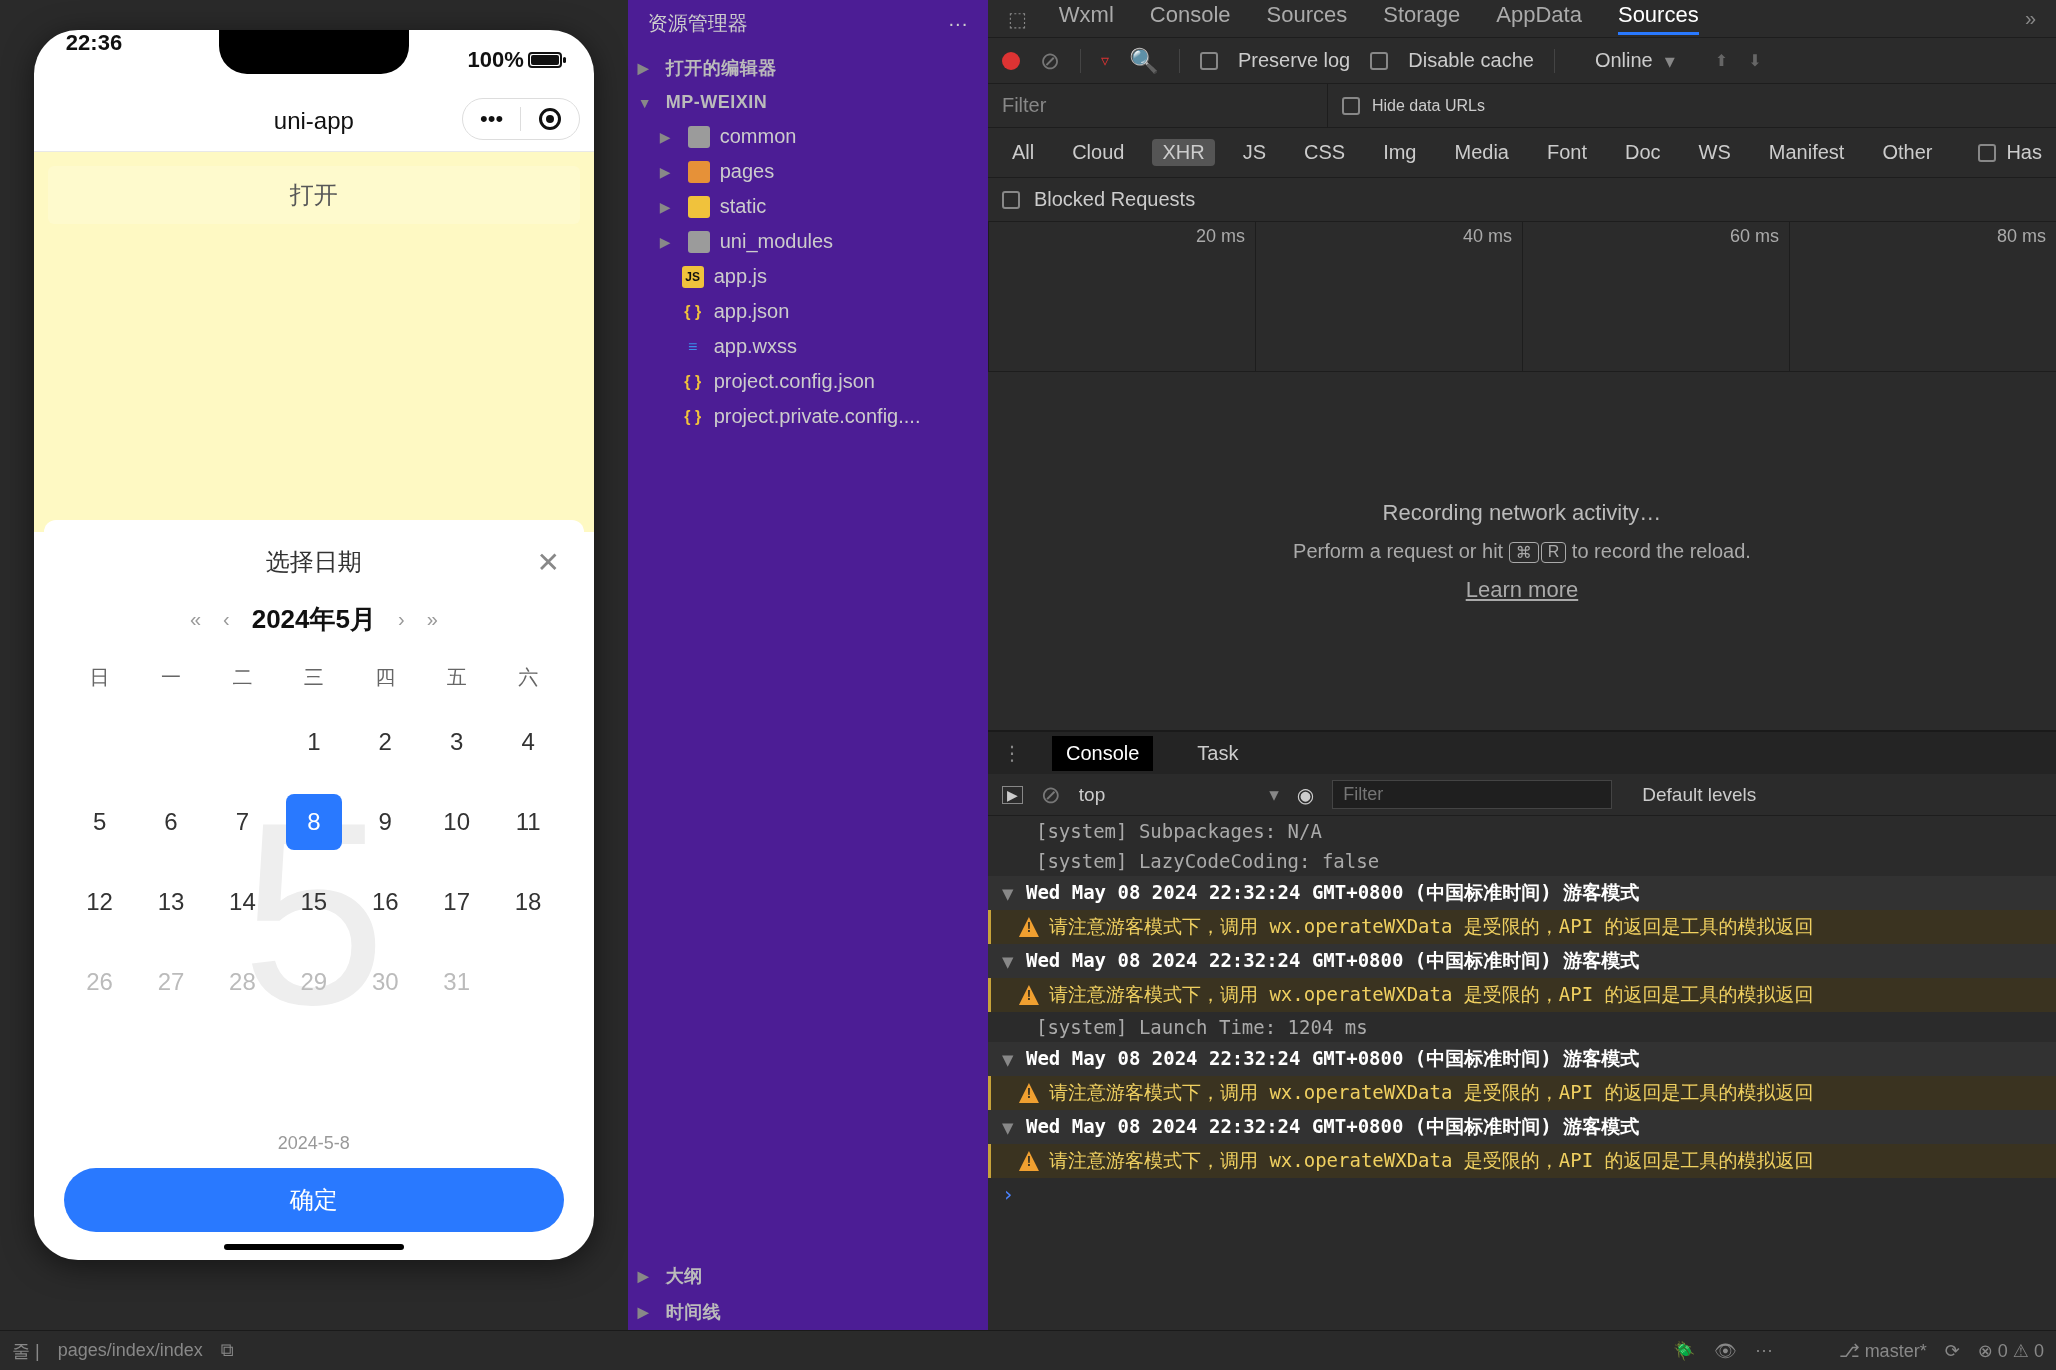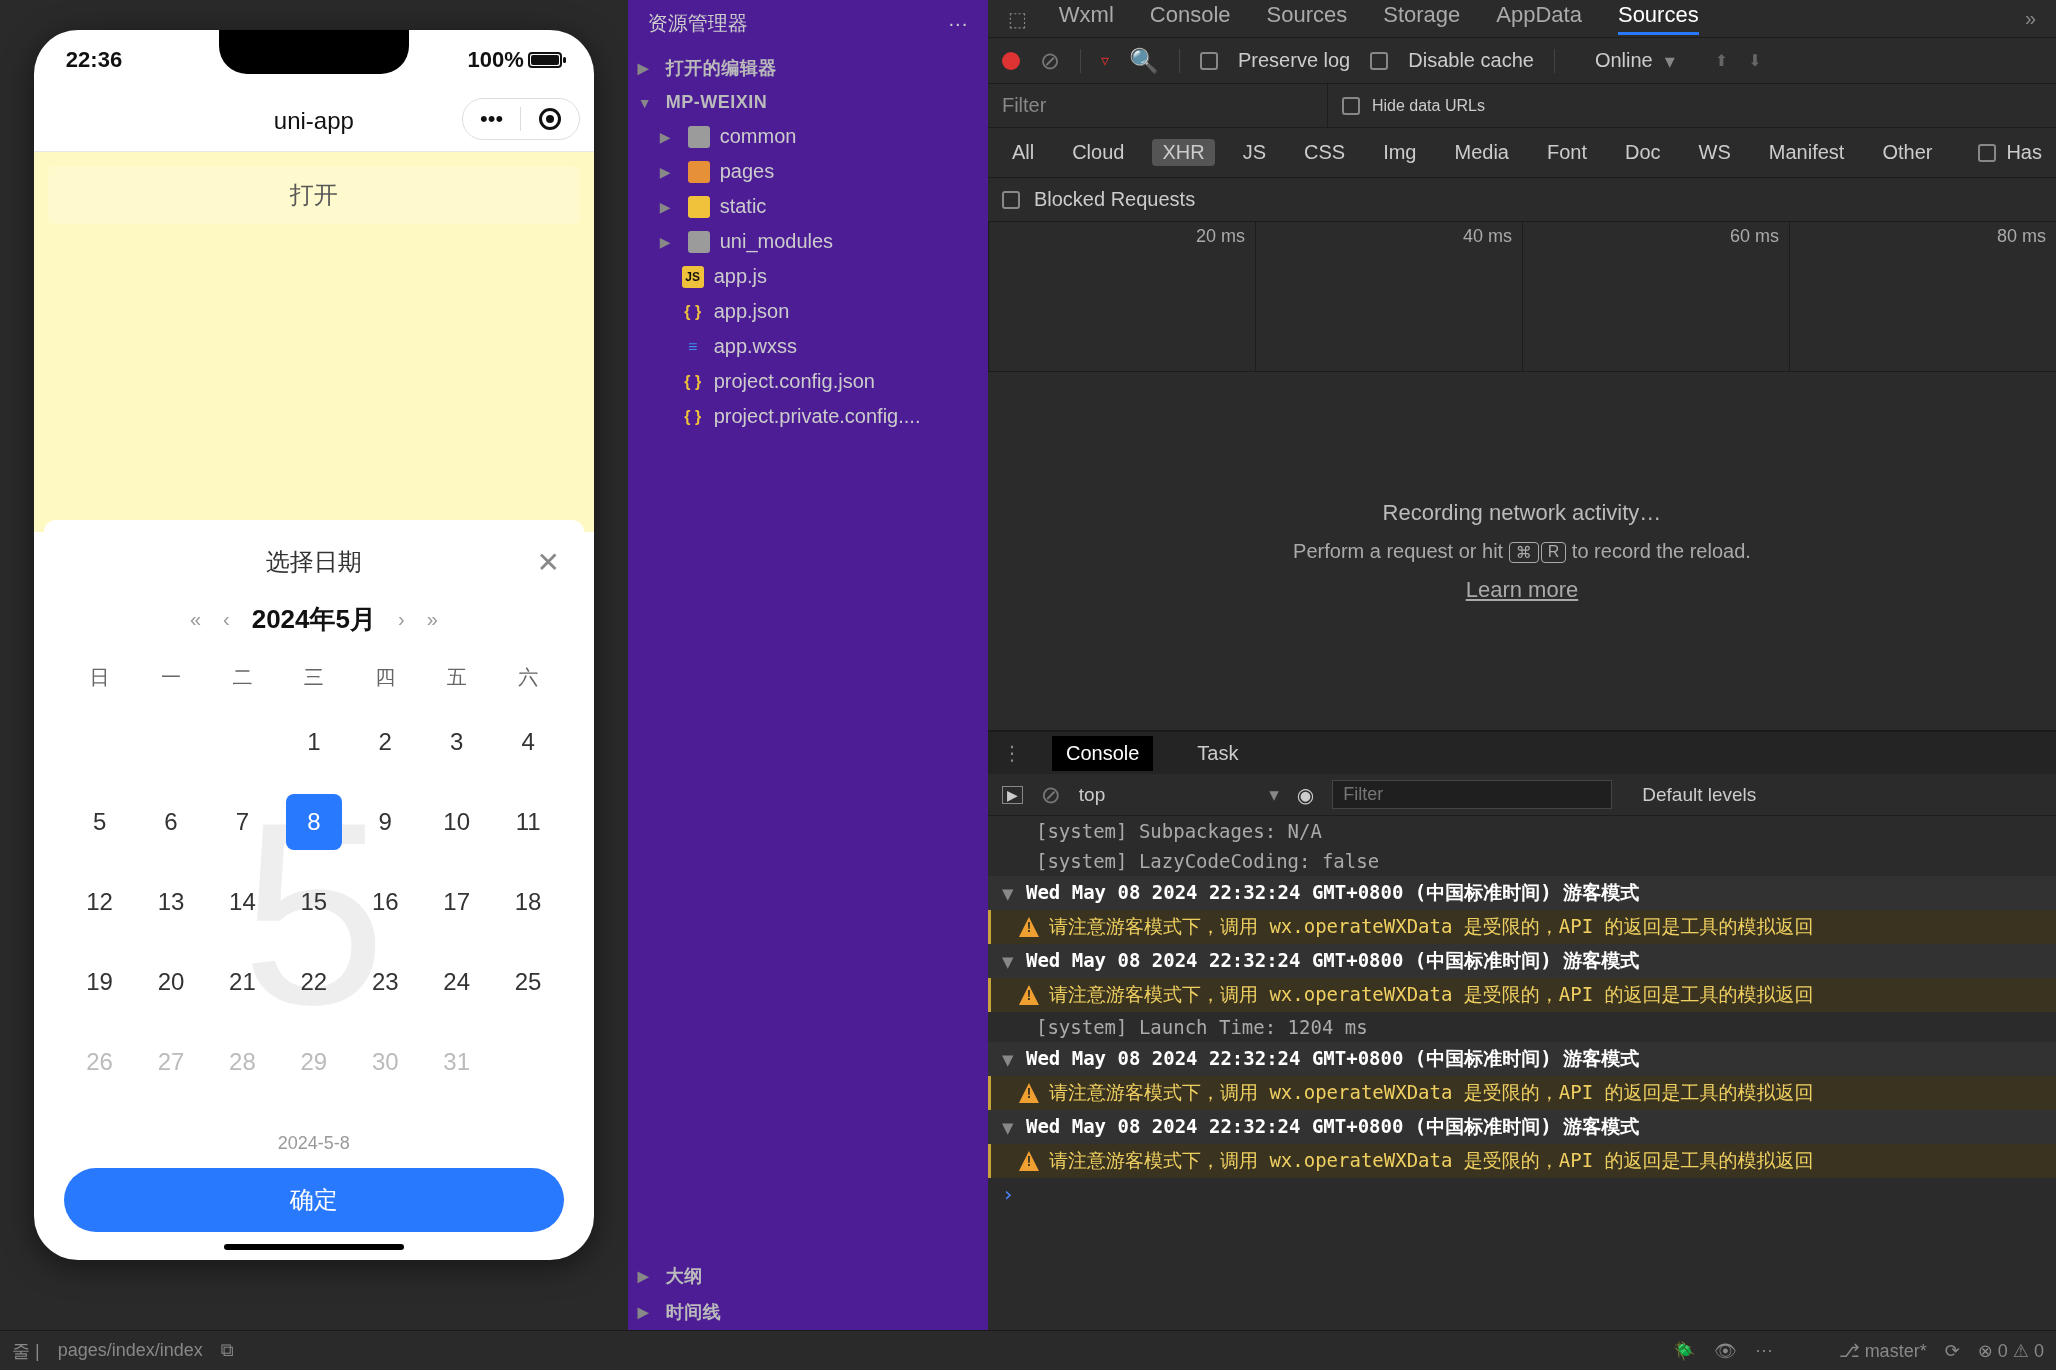--- a/index.html
+++ b/index.html
@@ -5,21 +5,21 @@
 * { box-sizing: border-box; margin: 0; padding: 0; }
 body { font-family: -apple-system, "SF Pro", "Segoe UI", sans-serif; background: #2a2a2a; color: #ccc; overflow: hidden; width: 2056px; height: 1370px; }
 .root { display: flex; width: 100%; height: 100%; flex-direction: column; }
 .main { display: flex; flex: 1; overflow: hidden; }
 .statusbar { height: 40px; background: #2a2a2a; color: #888; display: flex; align-items: center; font-size: 18px; padding: 0 12px; gap: 18px; border-top: 1px solid #1a1a1a; }
 .statusbar .spacer { flex: 1; }
 
 
 .simulator { width: 690px; background: #2a2a2a; display: flex; flex-direction: column; align-items: center; padding-top: 30px; }
 .phone { width: 560px; height: 1230px; background: #fff; border-radius: 44px; box-shadow: 0 6px 30px rgba(0,0,0,0.5); position: relative; overflow: hidden; }
-.phone-status { height: 60px; display: flex; align-items: center; justify-content: space-between; padding: 0 32px; font-size: 22px; color: #111; font-weight: 600; position: relative; }
+.phone-status { height: 60px; display: flex; justify-content: space-between; padding: 0 32px; font-size: 22px; color: #111; font-weight: 600; position: relative; }
 .notch { position: absolute; left: 50%; transform: translateX(-50%); top: 0; width: 190px; height: 44px; background: #000; border-bottom-left-radius: 28px; border-bottom-right-radius: 28px; }
 .battery-wrap { display: flex; align-items: center; gap: 4px; }
 .battery { width: 34px; height: 16px; border: 2px solid #111; border-radius: 4px; position: relative; }
 .battery::after { content: ""; position: absolute; right: -6px; top: 3px; width: 3px; height: 6px; background: #111; border-radius: 2px; }
 .battery-fill { background: #111; position: absolute; left: 1px; top: 1px; bottom: 1px; right: 1px; border-radius: 2px; }
 .app-header { height: 62px; display: flex; align-items: center; justify-content: center; font-size: 24px; color: #111; position: relative; border-bottom: 1px solid #e8e8e8; }
 .capsule { position: absolute; right: 14px; top: 8px; width: 118px; height: 42px; border: 1px solid #ddd; border-radius: 30px; display: flex; align-items: center; background: #fff; }
 .capsule .sep { width: 1px; height: 24px; background: #ddd; }
 .capsule .dots, .capsule .target { flex: 1; display: flex; align-items: center; justify-content: center; font-size: 22px; color: #111; }
 .capsule .target-ring { width: 22px; height: 22px; border: 3px solid #111; border-radius: 50%; display: flex; align-items: center; justify-content: center; }
@@ -227,43 +227,20 @@
                     <span>16</span>
                   </div>
                   <div class="date-cell">
                     <span>17</span>
                   </div>
                   <div class="date-cell">
                     <span>18</span>
                   </div>
                 </div>
                 <div class="date-row">
-                  <div class="date-cell">
-                    <span>19</span>
-                  </div>
-                  <div class="date-cell">
-                    <span>20</span>
-                  </div>
-                  <div class="date-cell">
-                    <span>21</span>
-                  </div>
-                  <div class="date-cell">
-                    <span>22</span>
-                  </div>
-                  <div class="date-cell">
-                    <span>23</span>
-                  </div>
-                  <div class="date-cell">
-                    <span>24</span>
-                  </div>
-                  <div class="date-cell">
-                    <span>25</span>
-                  </div>
-                </div>
-                <div class="date-row">
                   <div class="date-cell grey">
                     <span>26</span>
                   </div>
                   <div class="date-cell grey">
                     <span>27</span>
                   </div>
                   <div class="date-cell grey">
                     <span>28</span>
                   </div>
                   <div class="date-cell grey">

